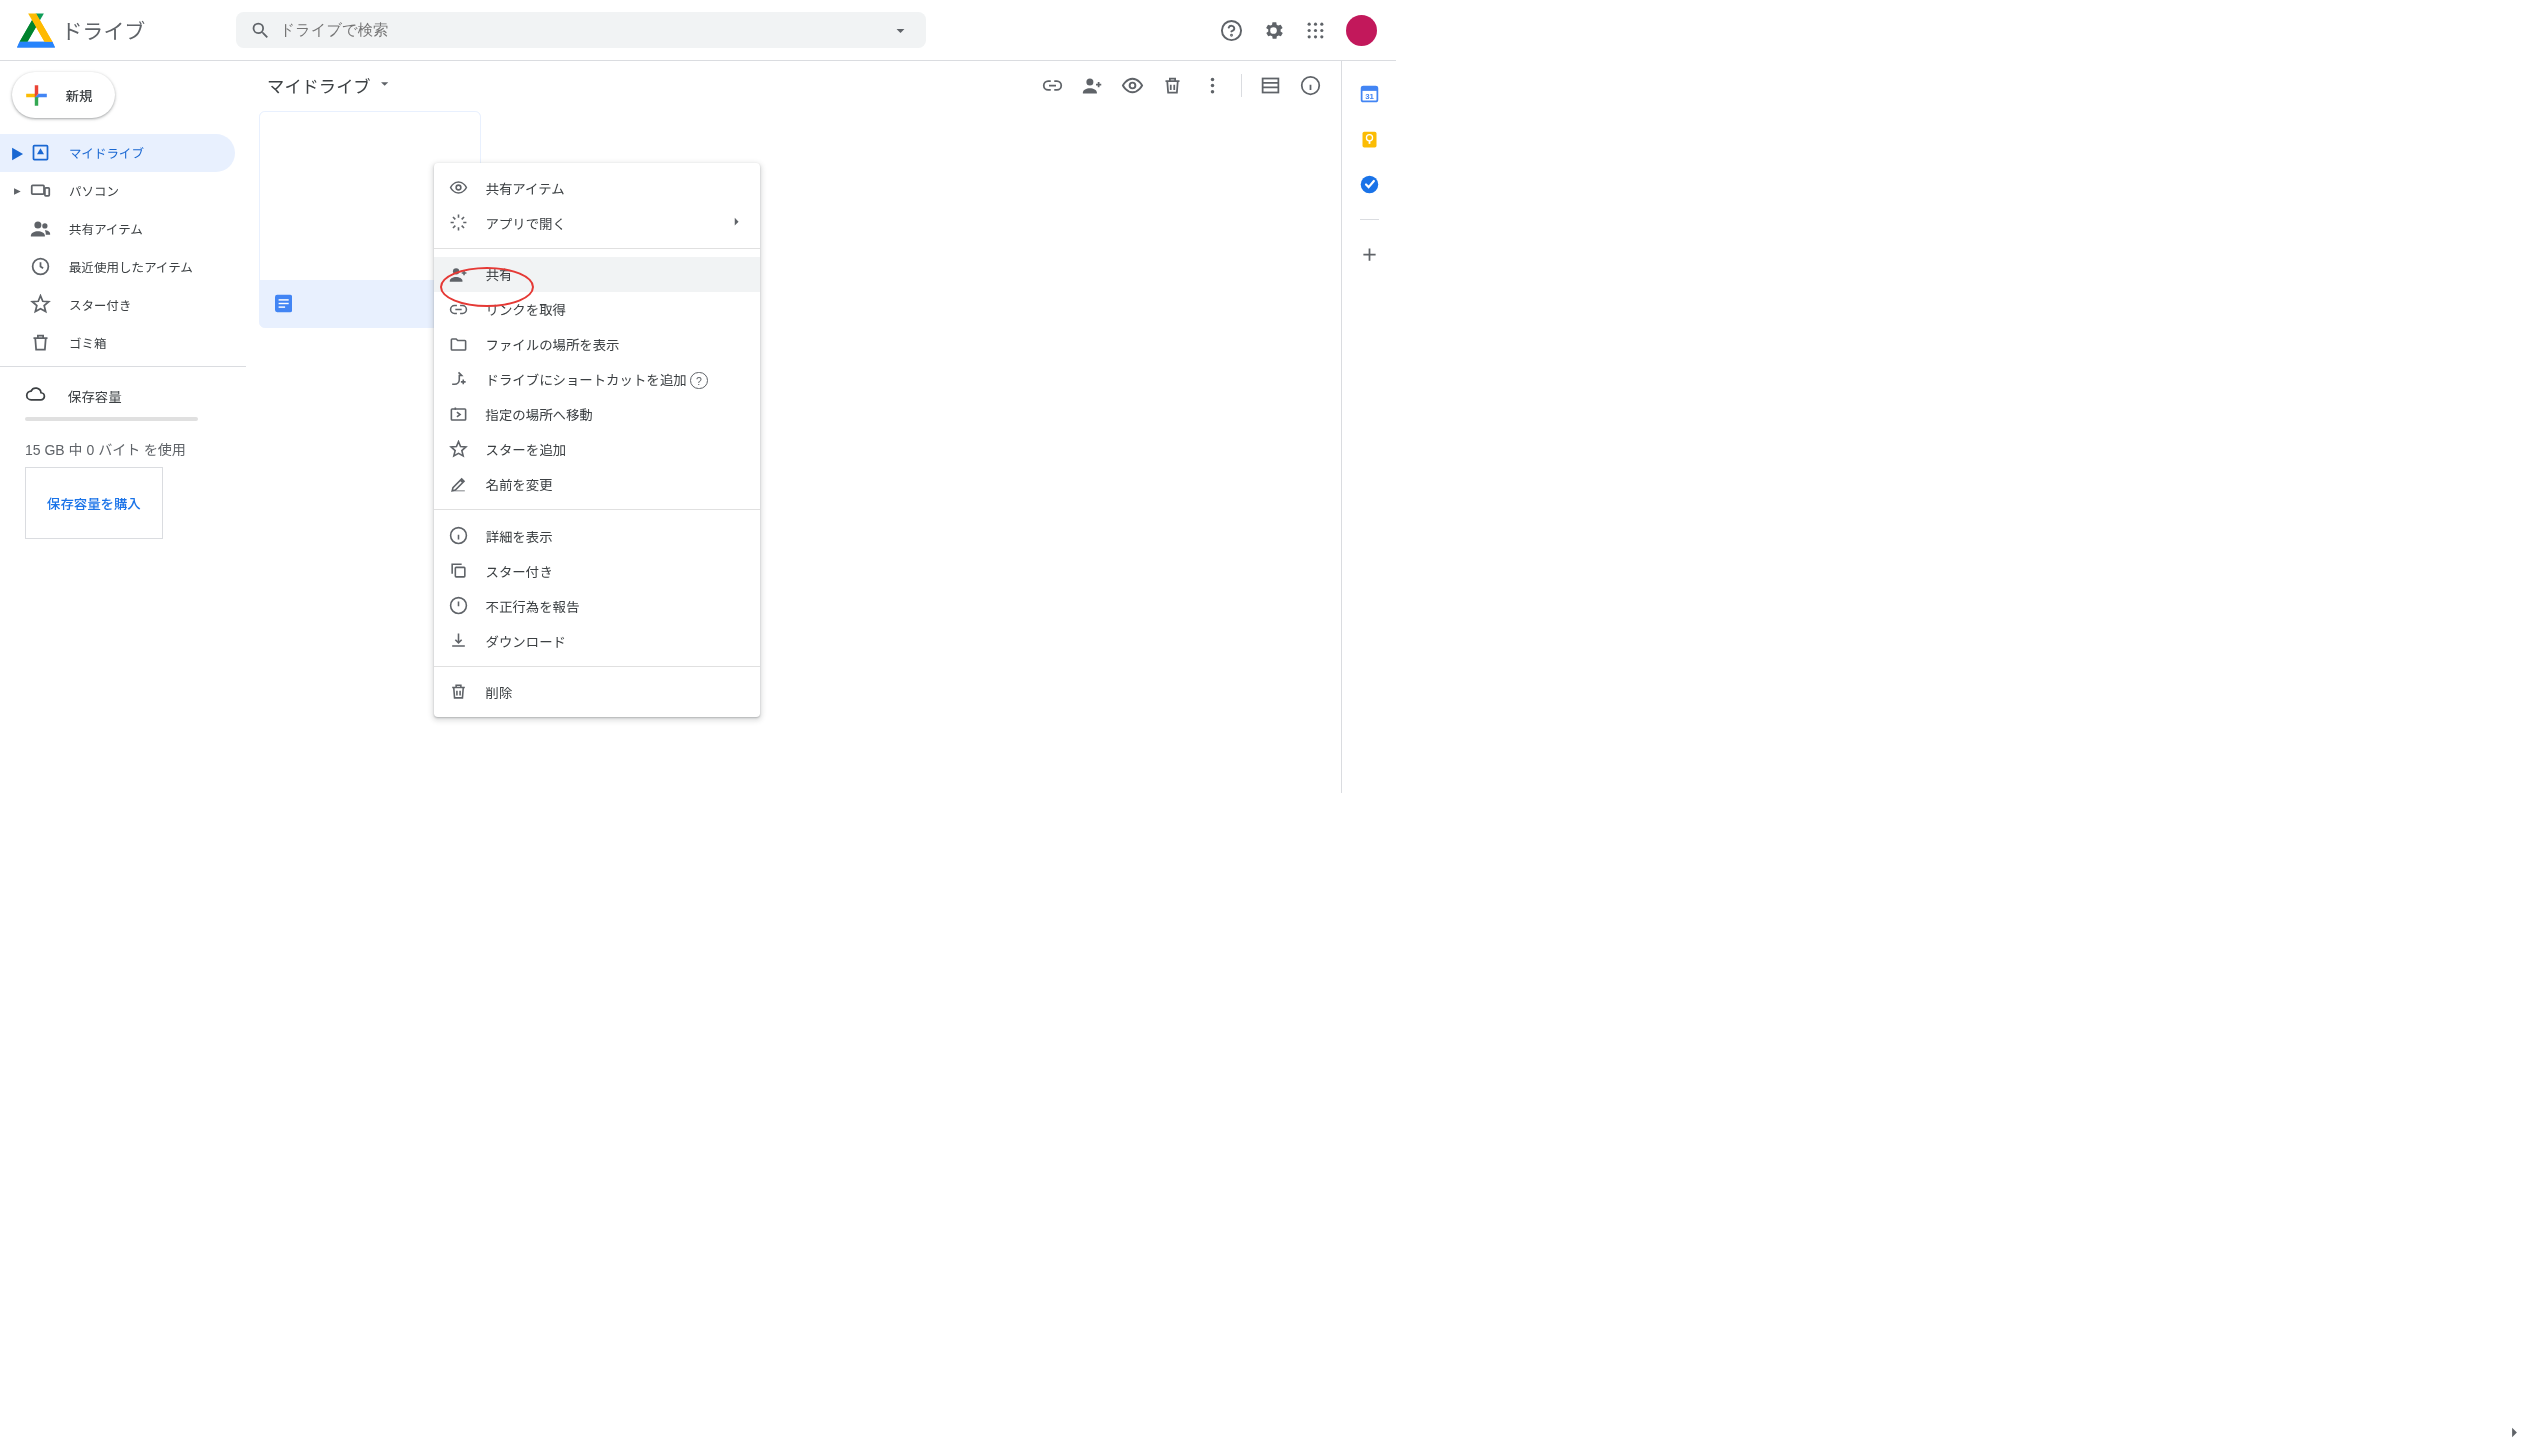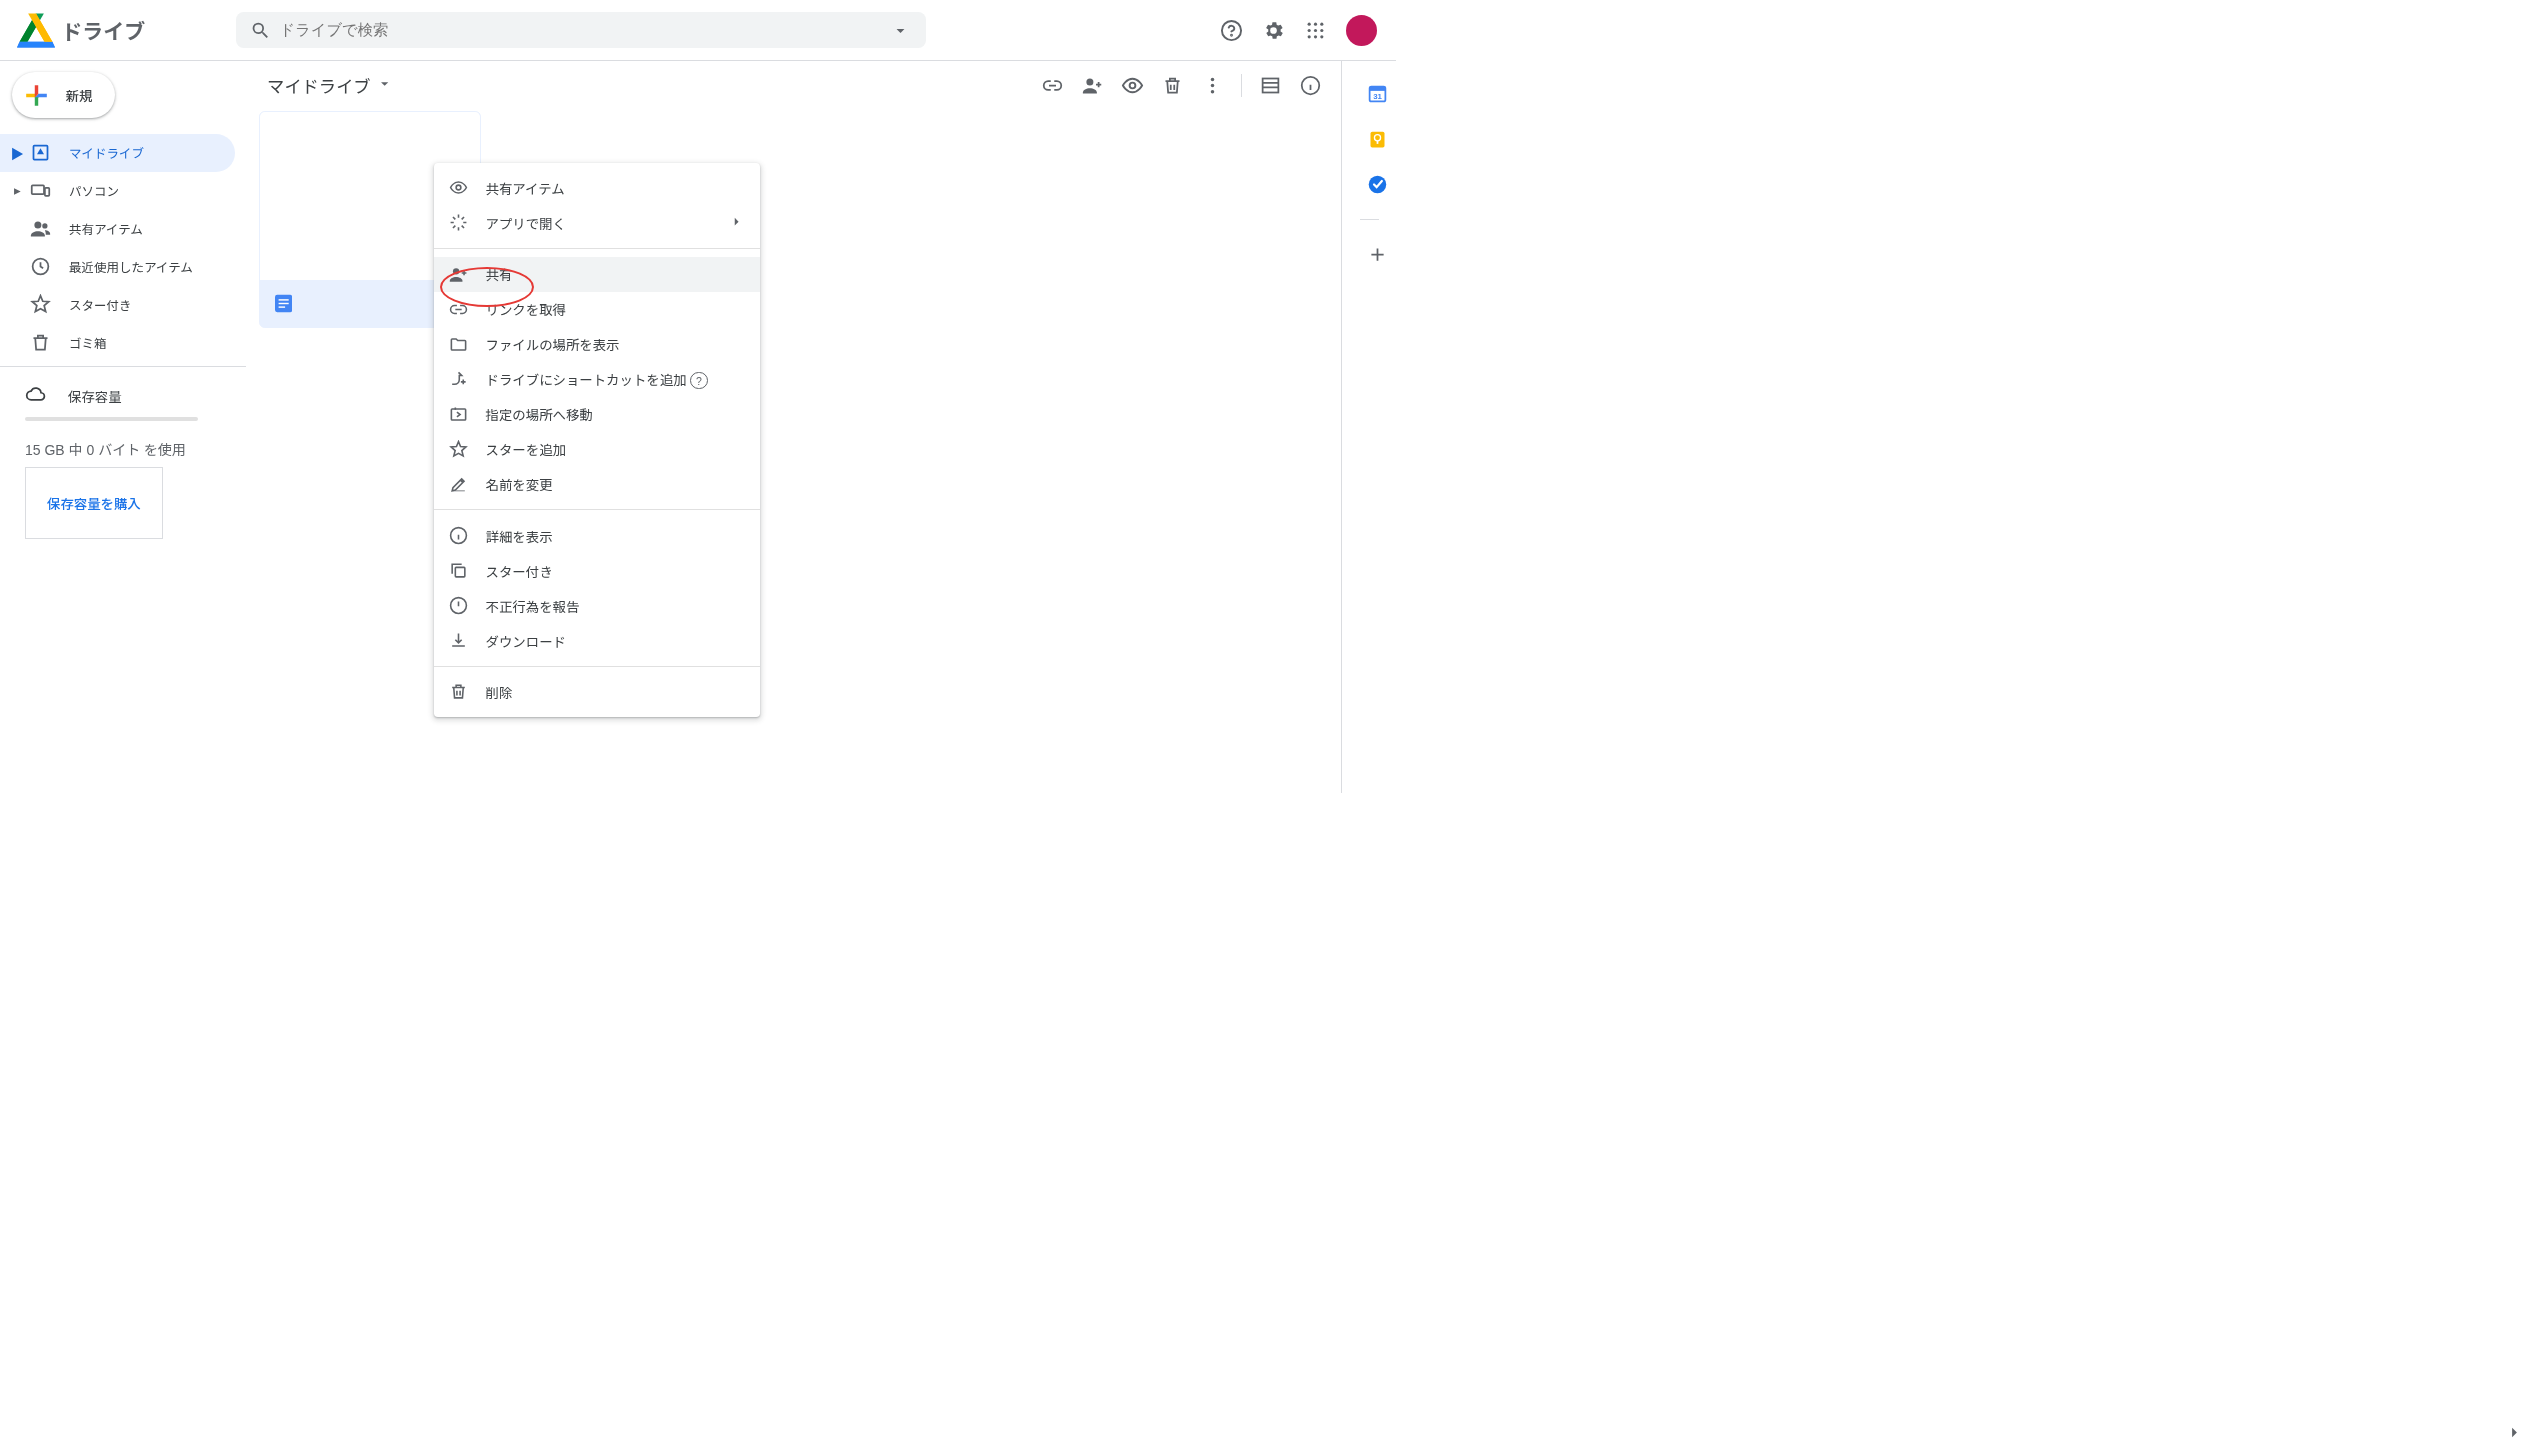--- a/index.html
+++ b/index.html
@@ -1,21 +1,21 @@
 <!DOCTYPE html>
 <html><head>
 <meta charset="utf-8">
 <style>
   * { box-sizing: border-box; margin: 0; padding: 0; }
   body { font-family: Arial, Roboto, "Noto Sans JP", sans-serif; font-size: 13.4px; color: #3c4043; background: #fff; overflow: hidden; }
   .app { display: flex; flex-direction: column; height: 793px; width: 1396px; }
 
   
   .header { display: flex; align-items: center; height: 61px; padding: 7.7px; border-bottom: 1px solid #dadce0; }
-  .brand { display: flex; align-items: center; width: 228px; padding-left: 7.7px; font-weight: bold; }
+  .brand { display: flex; align-items: center; width: 228px; padding-left: 7.7px; }
   .logo { width: 42px; height: 38px; display: flex; align-items: center; justify-content: center; }
   .brand-text { font-size: 21px; color: #5f6368; padding-left: 3.8px; }
   .search { flex: 0 0 690px; display: flex; align-items: center; height: 36px; background: #f1f3f4; border-radius: 7.7px; padding: 0 5.8px; }
   .search-icon-wrap { width: 38px; height: 38px; display:flex; align-items: center; justify-content: center; color:#5f6368;}
   .search-input { flex: 1; border: none; outline: none; background: transparent; font-size: 15.3px; color: #5f6368; }
   .search-opts { width: 38px; height:38px; display:flex; align-items:center; justify-content:center; color:#5f6368;}
   .header-spacer { flex: 1; }
   .header-actions { display: flex; align-items: center; gap: 3.8px; padding-right: 3.8px; }
   .hbtn { width: 38px; height: 38px; display:flex; align-items:center; justify-content:center; border-radius: 50%; color:#5f6368; cursor:pointer;}
   .avatar-dot { width: 31px; height: 31px; border-radius: 50%; background: #c2185b; margin: 0 7.7px;}
@@ -70,21 +70,21 @@
   .ctx-item.highlight { background:#f1f3f4;}
   .ctx-ic { width:19px; height:19px; display:flex; align-items:center; justify-content:center; color:#5f6368;}
   .ctx-lbl { flex:1;}
   .ctx-extra { color:#5f6368;}
   .ctx-help { width:17.3px; height:17.3px; border:1.4px solid #5f6368; border-radius:50%; display:inline-flex; align-items:center; justify-content:center; font-size:10.5px; color:#5f6368; margin-left:3.8px;}
   .ctx-hr { border:none; border-top:1px solid #e0e0e0; margin:7.7px 0;}
   .red-ring { position:absolute; left: 5.8px; top: 104px; width: 94px; height: 40px; border:2.9px solid #e53935; border-radius: 50%; pointer-events:none; z-index:60;}
 
   
   .rail { width: 54px; display:flex; flex-direction:column; align-items:center; padding-top: 13.4px; gap: 7.7px;}
-  .railbtn { width:38px; height:38px; display:flex; align-items:center; justify-content:flex-end; border-radius:50%; cursor:pointer;}
+  .railbtn { width:38px; height:38px; display:flex; align-items:center; justify-content:center; border-radius:50%; cursor:pointer;}
   .rail-hr { width: 19px; border:none; border-top:1px solid #dadce0; margin: 7.7px 0;}
   .rail-plus { color:#5f6368;}
   .rail-chevron { position:absolute; bottom:5.8px; right:13.4px; color:#5f6368; cursor:pointer;}
 </style>
 </head>
 <body>
 
 <div class="app">
 
   <div class="header">

